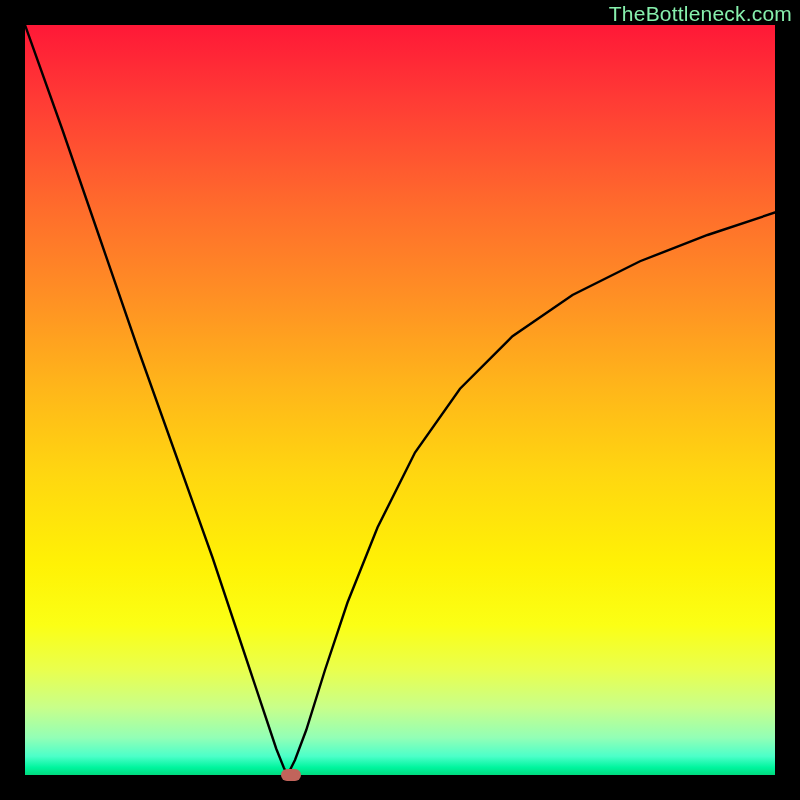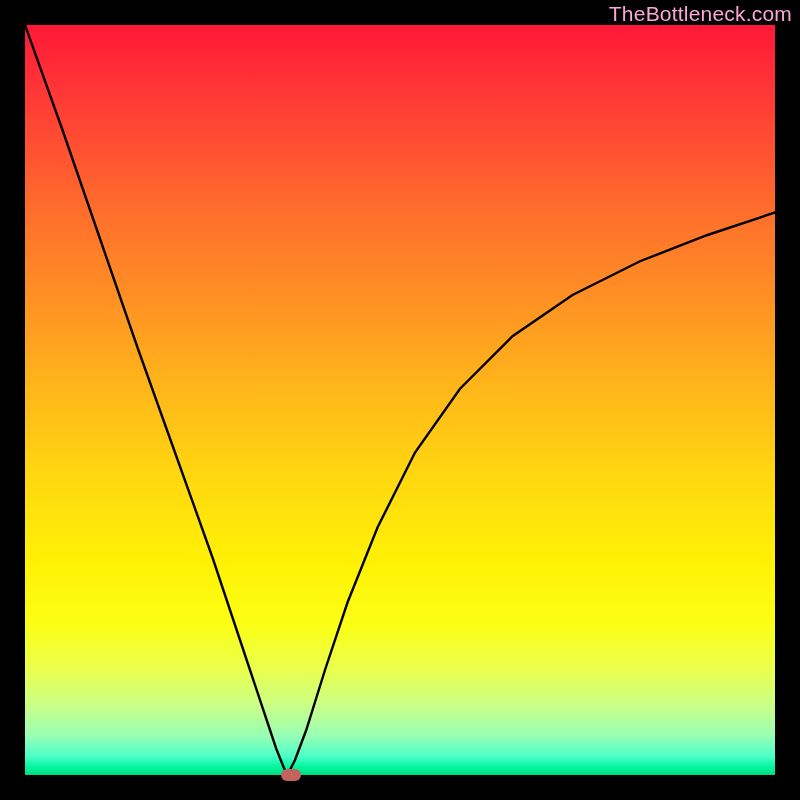--- a/index.html
+++ b/index.html
@@ -38,21 +38,21 @@
       #c8ff8a 91%,
       #93ffb6 95%,
       #4cffc9 97.5%,
       #00f59e 99%,
       #00da7e 100%);
   }
   .watermark {
     position: absolute;
     top: 2px;
     right: 8px;
-    color: #f9a8d4;
+    color: #86efac;
     font-size: 21px;
     font-weight: 400;
     letter-spacing: 0.2px;
     z-index: 5;
   }
   svg.curve {
     position: absolute;
     top: 25px;
     left: 25px;
     width: 750px;

